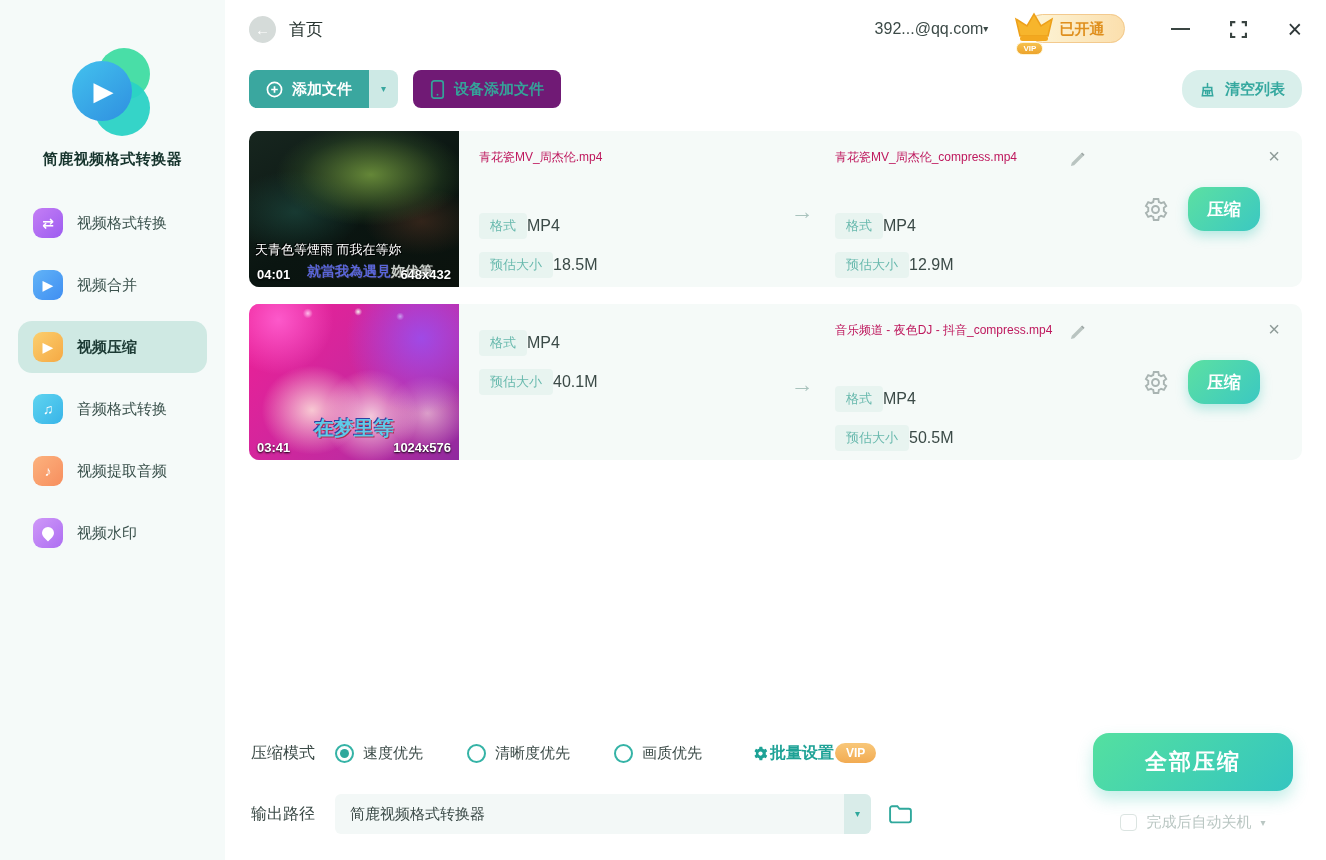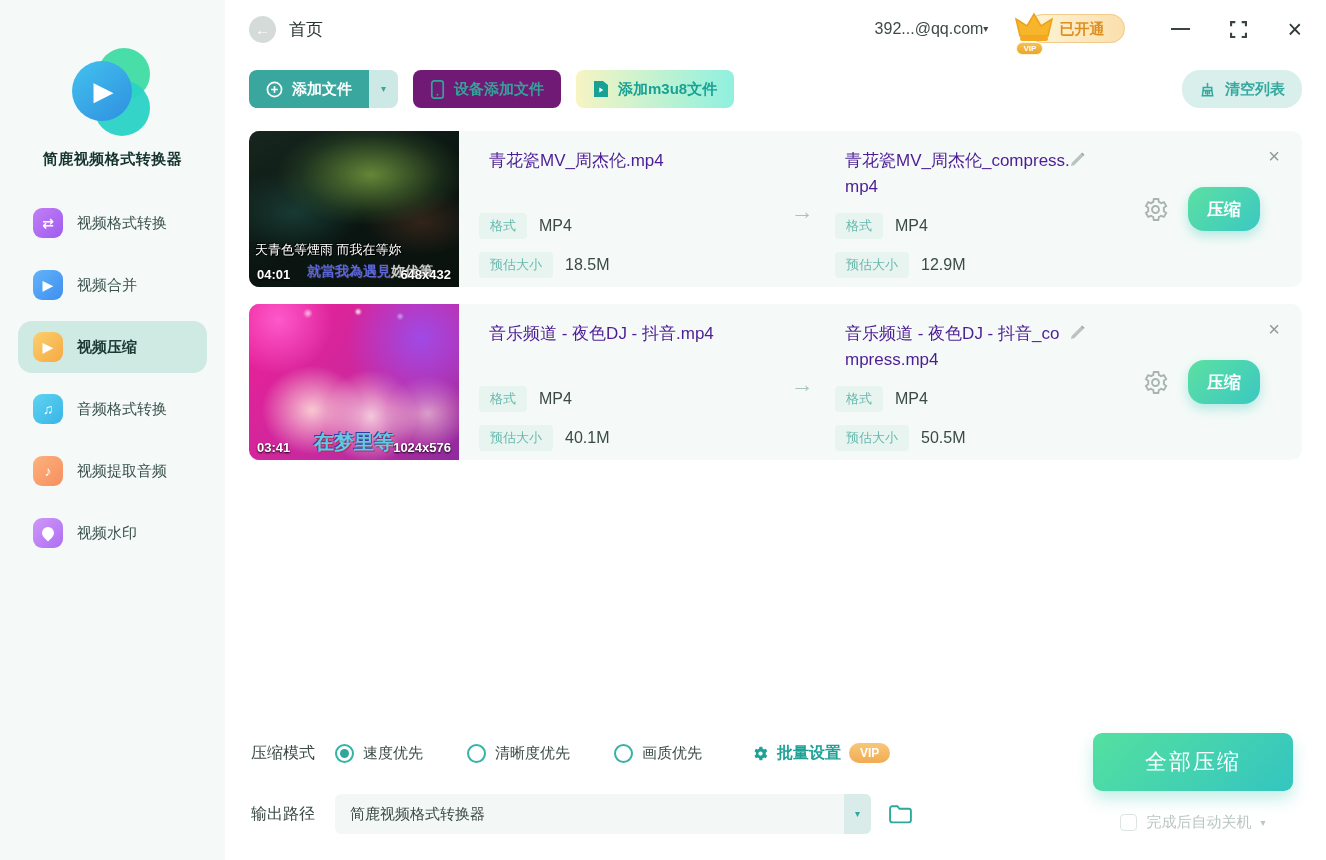--- a/index.html
+++ b/index.html
@@ -75,59 +75,59 @@
       radial-gradient(ellipse 30% 40% at 58% 72%, rgba(255,240,234,.8), transparent 75%),
       radial-gradient(ellipse 26% 32% at 85% 70%, rgba(250,235,230,.6), transparent 75%),
       radial-gradient(circle 5px at 28% 6%, #fff, transparent),
       radial-gradient(circle 4px at 52% 5%, #ffe, transparent),
       radial-gradient(circle 4px at 72% 8%, #ffe, transparent),
       linear-gradient(132deg,#ef1f96,#c22aa0 65%,#8e2a9f); }
   .lyric1 { position:absolute; left:6px; bottom:28px; width:100%; color:#fff; font-size:13px; font-weight:normal; white-space:nowrap; text-shadow:1px 1px 0 #000,-1px -1px 0 #000; }
   .lyric2 { position:absolute; left:58px; bottom:6px; font-size:14px; font-weight:bold; white-space:nowrap; text-shadow:1px 1px 0 #222; }
   .lyric2 .sung { color:#5a66d8; }
   .lyric2 .rest { color:#c9cfc9; }
-  .lyric-center { position:absolute; left:50%; bottom:4px; transform:translateX(-50%); font-size:20px; font-weight:bold; color:#5ecbe8; white-space:nowrap; text-shadow:1px 1px 0 #b03050,-1px -1px 0 #3040a0; }
+  .lyric-center { position:absolute; left:50%; bottom:18px; transform:translateX(-50%); font-size:20px; font-weight:bold; color:#5ecbe8; white-space:nowrap; text-shadow:1px 1px 0 #b03050,-1px -1px 0 #3040a0; }
   .thumb-duration { position:absolute; left:8px; bottom:5px; color:#fff; font-size:13px; font-weight:bold; text-shadow:0 1px 2px #000; }
   .thumb-res { position:absolute; right:8px; bottom:5px; color:#fff; font-size:13px; font-weight:bold; text-shadow:0 1px 2px #000; }
 
   .row-body { flex:1; display:flex; padding-left:20px; position:relative; }
   .file-col { padding-top:17px; }
   .col-src { width:290px; }
   .col-out { width:268px; position:relative; }
-  .file-name { font-size:17px; color:#4c1d95; line-height:1.55; word-break:break-all; min-height:56px;margin-left:10px; }
+  .file-name { font-size:12px; color:#be185d; line-height:1.55; word-break:break-all; min-height:56px; }
   .out-name { width:228px; }
   .pencil-btn { position:absolute; top:20px; left:234px; cursor:pointer; }
-  .meta { display:flex; align-items:center; gap:12px; margin-top:9px;text-align:center; }
+  .meta { display:flex; align-items:center; margin-top:9px;text-align:center; }
   .meta + .meta { margin-top:13px; }
   .tag { background:#e8f4f0; color:#68b9ad; font-size:13px; padding:4px 11px; border-radius:4px; white-space:nowrap; }
   .meta-value { font-size:16px; color:#3b4a47; }
   .arrow-col { width:66px; text-align:center; align-self:center; color:#a9c3bd; font-size:23px; margin-top:4px; }
   .row-actions { margin-left:auto; display:flex; align-items:center; gap:19px; padding-right:42px; }
   .gear-btn { cursor:pointer; display:flex; }
   .btn-compress { width:72px; height:44px; border-radius:16px; background:linear-gradient(135deg,#5ce0a2,#3bc8c2); box-shadow:0 5px 12px rgba(58,199,182,.35); color:#fff; font-size:17px; font-weight:bold; display:flex; align-items:center; justify-content:center; cursor:pointer; }
   .row-close { position:absolute; top:15px; right:22px; font-size:20px; color:#8e9b98; cursor:pointer; line-height:1; }
 
   
   .footer { flex-shrink:0; padding:12px 2px 26px 2px; display:flex; }
   .footer-left { flex:1; }
   .mode-row { display:flex; align-items:center; height:40px; }
   .group-label { font-size:16px; color:#3b4a47; margin-right:20px; }
   .radio { display:flex; align-items:center; gap:9px; margin-right:44px; font-size:15px; color:#3b4a47; cursor:pointer; }
   .radio-circle { width:19px; height:19px; border:2px solid #35b3a6; border-radius:50%; background:#fff; position:relative; flex-shrink:0; }
   .radio-circle.checked::after { content:""; position:absolute; inset:3px; border-radius:50%; background:#2fa89c; }
-  .batch { display:flex; align-items:center; gap:8px; margin-left:6px; cursor:pointer; }
+  .batch { display:flex; align-items:center; gap:1px; margin-left:6px; cursor:pointer; }
   .batch-label { color:#1ea296; font-weight:bold; font-size:16px; }
   .vip-pill-small { background:linear-gradient(180deg,#f8c779,#f2ab52); color:#fff; font-size:12px; font-weight:bold; border-radius:10px; padding:3px 11px; }
   .output-row { display:flex; align-items:center; margin-top:21px; }
   .select { width:536px; height:40px; background:#f3f8f7; border-radius:6px; display:flex; align-items:center; overflow:hidden; cursor:pointer; }
   .select-value { flex:1; padding:0 15px; font-size:15px; color:#3b4a47; }
   .select-caret { width:27px; height:40px; background:#d9ece9; color:#2fa89c; display:flex; align-items:center; justify-content:center; }
   .folder-btn { margin-left:17px; display:flex; cursor:pointer; }
   .footer-right { width:214px; display:flex; flex-direction:column; align-items:center; }
-  .btn-compress-all { width:200px; height:58px; border-radius:9px; background:linear-gradient(135deg,#54e0a0,#34c5c0); box-shadow:0 8px 16px rgba(58,199,180,.3); color:#fff; font-size:22px; font-weight:normal; letter-spacing:2px; display:flex; align-items:center; justify-content:center; cursor:pointer; }
+  .btn-compress-all { width:200px; height:58px; border-radius:16px; background:linear-gradient(135deg,#54e0a0,#34c5c0); box-shadow:0 8px 16px rgba(58,199,180,.3); color:#fff; font-size:22px; font-weight:bold; letter-spacing:2px; display:flex; align-items:center; justify-content:center; cursor:pointer; }
   .shutdown { margin-top:22px; display:flex; align-items:center; gap:9px; color:#b9c6c2; font-size:15px; cursor:pointer; }
   .checkbox { width:17px; height:17px; border:1.5px solid #dbe4e1; border-radius:4px; background:#fff; flex-shrink:0; }
   .shutdown .caret { color:#b9c6c2; }
 </style>
 </head>
 <body>
 
 <div class="window">
 
   <aside class="sidebar">
@@ -239,27 +239,20 @@
       </div>
 
       <div class="btn-soft btn-device">
         <svg width="15" height="19" viewBox="0 0 14 20" fill="none" stroke="#35a299" stroke-width="1.8">
           <rect x="1" y="1" width="12" height="18" rx="2.5"></rect>
             <circle cx="7" cy="15.5" r="1" fill="#35a299" stroke="none"></circle>
         </svg>
         <span>设备添加文件</span>
       </div>
 
-      <div class="btn-soft btn-m3u8">
-        <svg width="16" height="18" viewBox="0 0 16 18">
-          <path d="M1 1 h9 l5 4 v12 h-14 z" fill="#18a296"></path>
-          <path d="M6.3 7.5 L10.3 10 L6.3 12.5 Z" fill="#fff"></path>
-        </svg>
-        <span>添加m3u8文件</span>
-      </div>
 
       <div class="btn-soft btn-clear">
         <svg width="17" height="17" viewBox="0 0 18 18" fill="none" stroke="#35a89f" stroke-width="1.6">
           <path d="M9 2 V7"></path>
             <path d="M4.5 7 H13.5 V10 H4.5 Z"></path>
             <path d="M4.5 10 L3.5 15.5 H14.5 L13.5 10"></path>
             <path d="M7 10 V14 M9 10 V15 M11 10 V14"></path>
         </svg>
         <span>清空列表</span>
       </div>
@@ -320,21 +313,20 @@
 
       <div class="file-row">
         <div class="thumb">
           <div class="thumb-media thumb-media-2"></div>
           <div class="lyric-center">在梦里等</div>
           <span class="thumb-duration">03:41</span>
           <span class="thumb-res">1024x576</span>
         </div>
         <div class="row-body">
           <div class="file-col col-src">
-            <div class="file-name">音乐频道 - 夜色DJ - 抖音.mp4</div>
             <div class="meta">
               <span class="tag">格式</span>
               <span class="meta-value">MP4</span>
             </div>
             <div class="meta">
               <span class="tag">预估大小</span>
               <span class="meta-value">40.1M</span>
             </div>
           </div>
           <div class="arrow-col">→</div>

